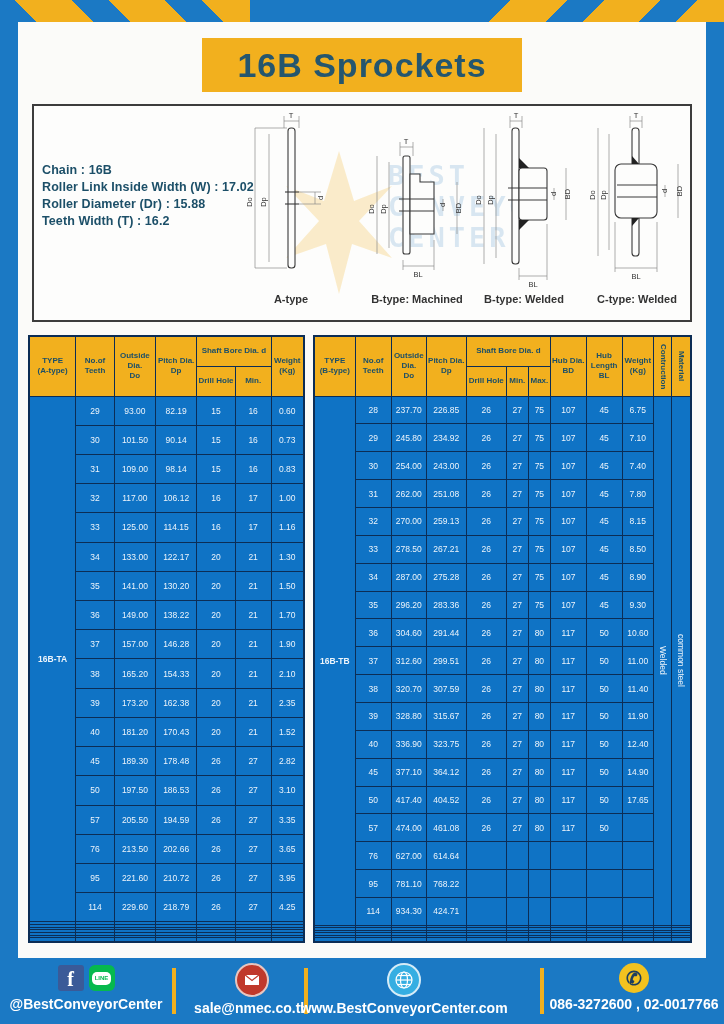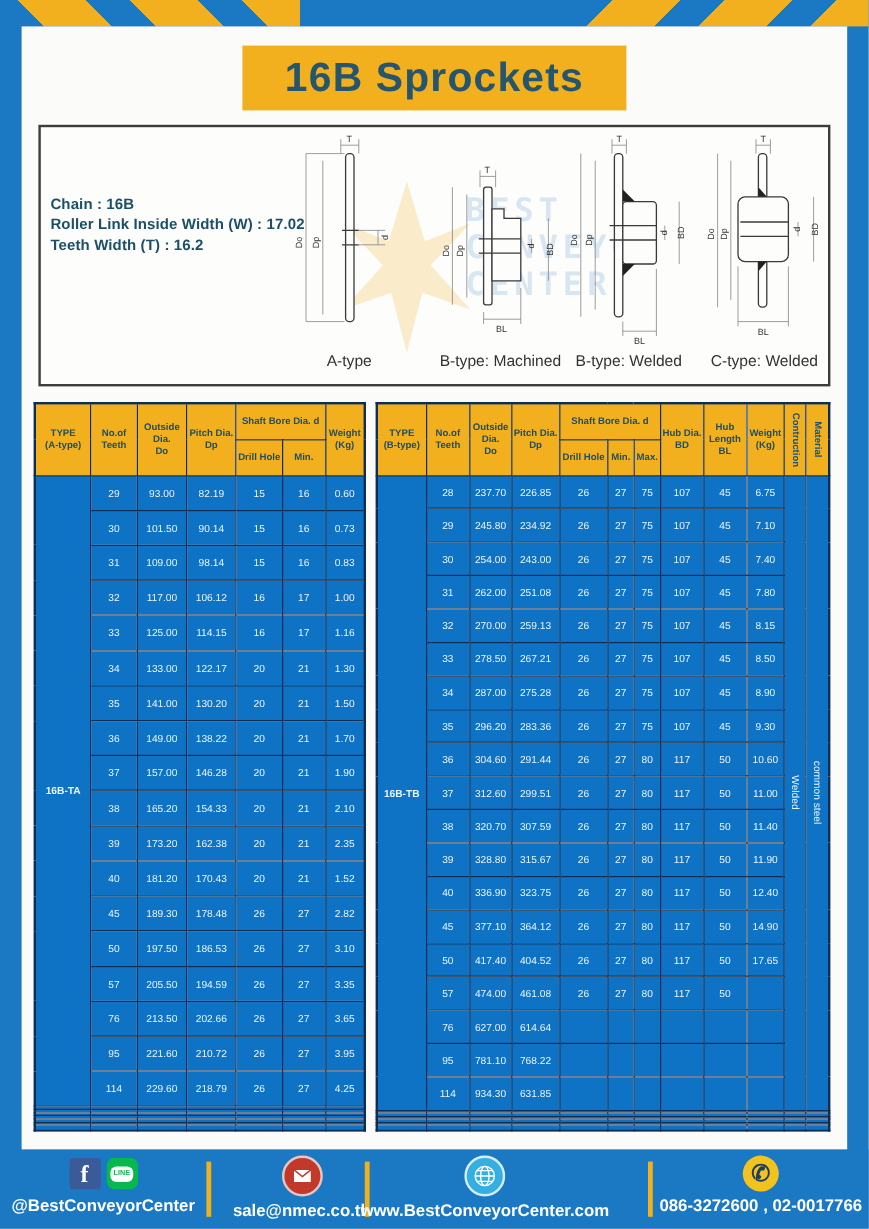--- a/index.html
+++ b/index.html
@@ -22,21 +22,21 @@
           border:2px solid #3c3c3c;}
   .specs{position:absolute;left:8px;top:56px;width:240px;color:#1c4f68;font-weight:bold;
          font-size:12.5px;line-height:17px;letter-spacing:.1px;white-space:nowrap;}
   .wm{position:absolute;left:250px;top:40px;width:380px;height:160px;opacity:.8;pointer-events:none;}
   .wm-shape{position:absolute;left:0;top:0;}
   .wm-text{position:absolute;left:104px;top:14px;font-family:"DejaVu Sans Mono",monospace;
            font-weight:bold;font-size:27px;line-height:31px;letter-spacing:4px;
            color:rgba(47,126,192,0.22);}
   .diag{position:absolute;top:4px;width:104px;height:202px;display:flex;flex-direction:column;
         align-items:center;}
-  .diag .cap{font-size:13px;color:#333;font-weight:normal;margin-top:1px;white-space:nowrap;}
+  .diag .cap{font-size:11px;color:#333;font-weight:bold;margin-top:1px;white-space:nowrap;}
   .diag svg{flex:0 0 auto;}
   .dl{stroke:#8a8a8a;stroke-width:.7;}
   .ol{stroke:#3a3a3a;stroke-width:1.1;fill:#fdfdfc;}
   .dimtxt{font-size:7.5px;fill:#333;font-family:"Liberation Sans",sans-serif;}
   
   .thost{position:absolute;}
   .thost-a{left:10px;top:313px;width:277px;height:608px;}
   .thost-b{left:295px;top:313px;width:379px;height:608px;}
   table.spec{width:100%;height:100%;border-collapse:collapse;table-layout:fixed;
              border:2px solid #0c2d55;}
@@ -79,20 +79,21 @@
 
     <div class="banner">
       <h1>16B Sprockets</h1>
     </div>
 
     <div class="dpanel">
 
       <div class="specs">
         <div>Chain  :  16B</div>
         <div>Roller Link Inside Width (W)  :  17.02</div>
+        <div>Roller Diameter (Dr)  : 15.88</div>
         <div>Teeth Width (T)  :  16.2</div>
       </div>
 
       <div class="wm">
         <svg class="wm-shape" width="110" height="150" viewBox="0 0 110 150">
           <polygon points="55,5 70,55 108,40 75,75 108,112 68,98 55,148 42,98 2,112 35,75 2,40 40,55" fill="#f2b01e" opacity="0.28"></polygon>
         </svg>
         <div class="wm-text">
           <div>BEST</div>
           <div>CONVEYOR</div>
@@ -691,21 +692,21 @@
               <td></td>
               <td></td>
               <td></td>
               <td></td>
               <td></td>
               <td></td>
             </tr>
             <tr>
               <td>114</td>
               <td>934.30</td>
-              <td>631.85</td>
+              <td>424.71</td>
               <td></td>
               <td></td>
               <td></td>
               <td></td>
               <td></td>
               <td></td>
             </tr>
             <tr>
               <td></td>
               <td></td>

